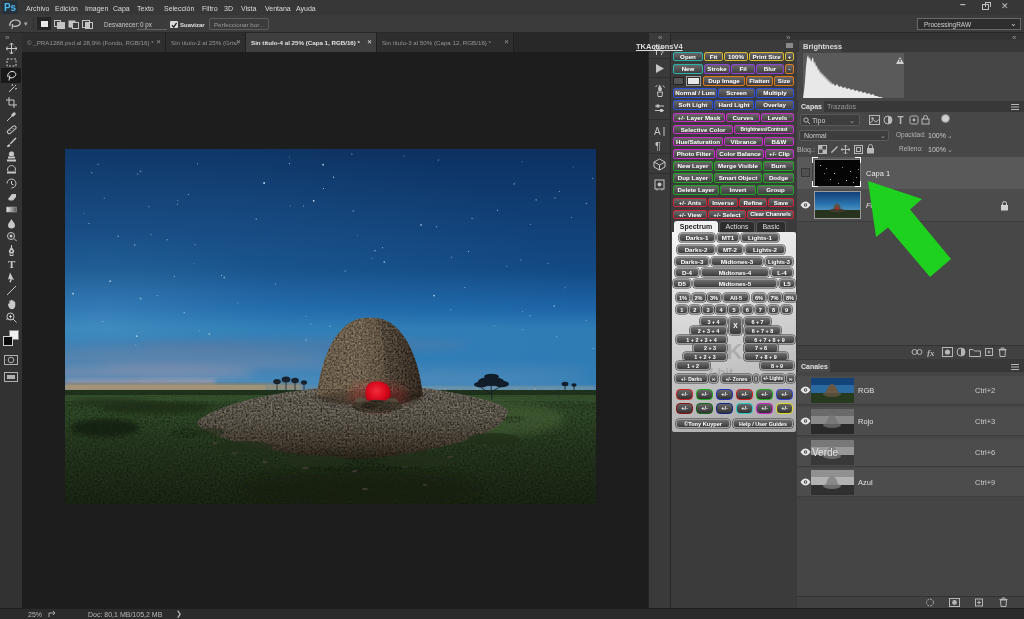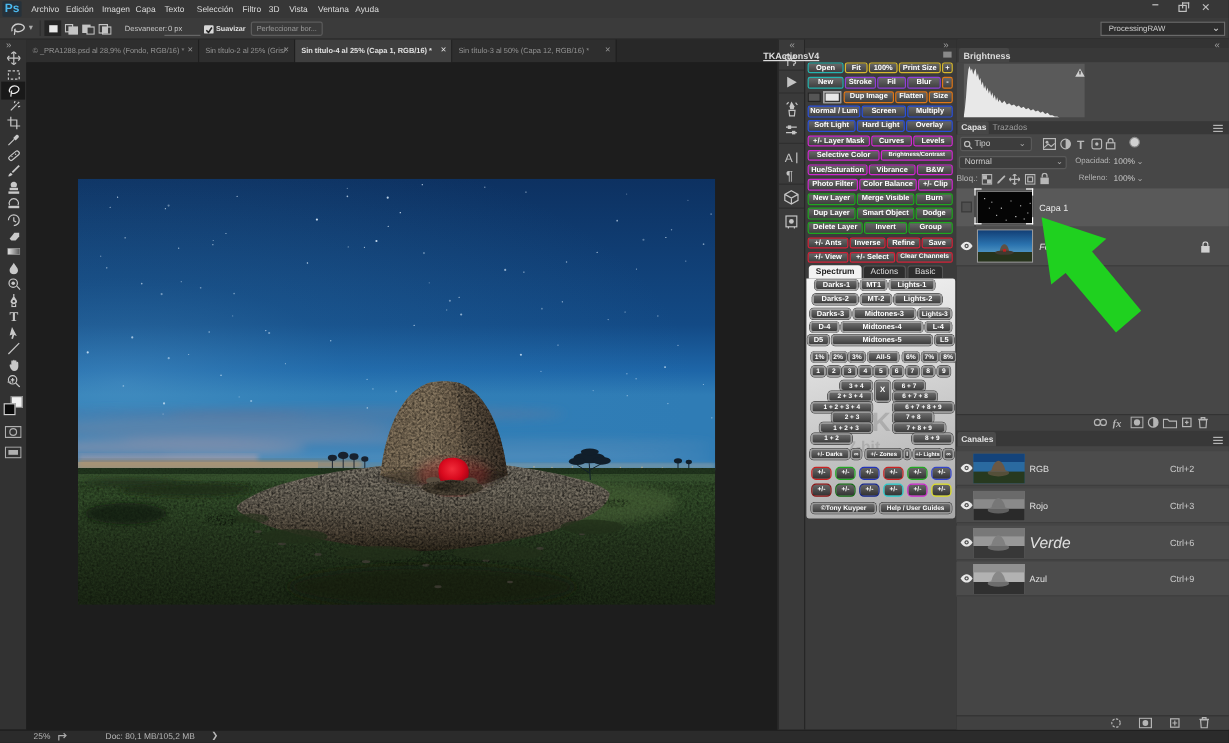--- a/index.html
+++ b/index.html
@@ -787,21 +787,21 @@
     <circle cx="5.5" cy="4" r="1.8" fill="#4c4c4c"></circle>
     <circle cx="5.5" cy="4" r="0.8" fill="#e8e8e8"></circle>
   </svg>
 <svg style="left:811px;top:440px" width="43" height="25" viewBox="0 0 43 25">
 <rect width="43" height="25" fill="#989898"></rect>
 <rect width="43" height="7" fill="#787878"></rect>
 <rect y="15" width="43" height="10" fill="#383838"></rect>
 <path d="M15,15 C16,9 19,6 21,6 C23,6 26,9 27,15 Z" fill="#808080"></path>
 <ellipse cx="21" cy="16" rx="9" ry="3" fill="#808080" opacity="0.7"></ellipse>
 </svg>
-<div style="position:absolute;left:858px;top:448px;font-size:13px;line-height:9.5px;color:#e0e0e0;white-space:nowrap;font-style:italic;">Verde</div>
+<div style="position:absolute;left:812px;top:448px;font-size:10px;line-height:9.5px;color:#e0e0e0;white-space:nowrap;">Verde</div>
 <div style="position:absolute;left:975px;top:448px;font-size:7.5px;line-height:9.5px;color:#cccccc;white-space:nowrap;">Ctrl+6</div>
 <div style="position:absolute;left:797px;top:468px;width:227px;height:29px;background:#4c4c4c;border-bottom:1px solid #3e3e3e;"></div>
 <svg style="left:800px;top:478px" width="11" height="8" viewBox="0 0 11 8">
     <path d="M0.5,4 C2,1.5 4,0.5 5.5,0.5 C7,0.5 9,1.5 10.5,4 C9,6.5 7,7.5 5.5,7.5 C4,7.5 2,6.5 0.5,4 Z" fill="#e8e8e8"></path>
     <circle cx="5.5" cy="4" r="1.8" fill="#4c4c4c"></circle>
     <circle cx="5.5" cy="4" r="0.8" fill="#e8e8e8"></circle>
   </svg>
 <svg style="left:811px;top:470px" width="43" height="25" viewBox="0 0 43 25">
 <rect width="43" height="25" fill="#b2b2b2"></rect>
 <rect width="43" height="7" fill="#909090"></rect>

